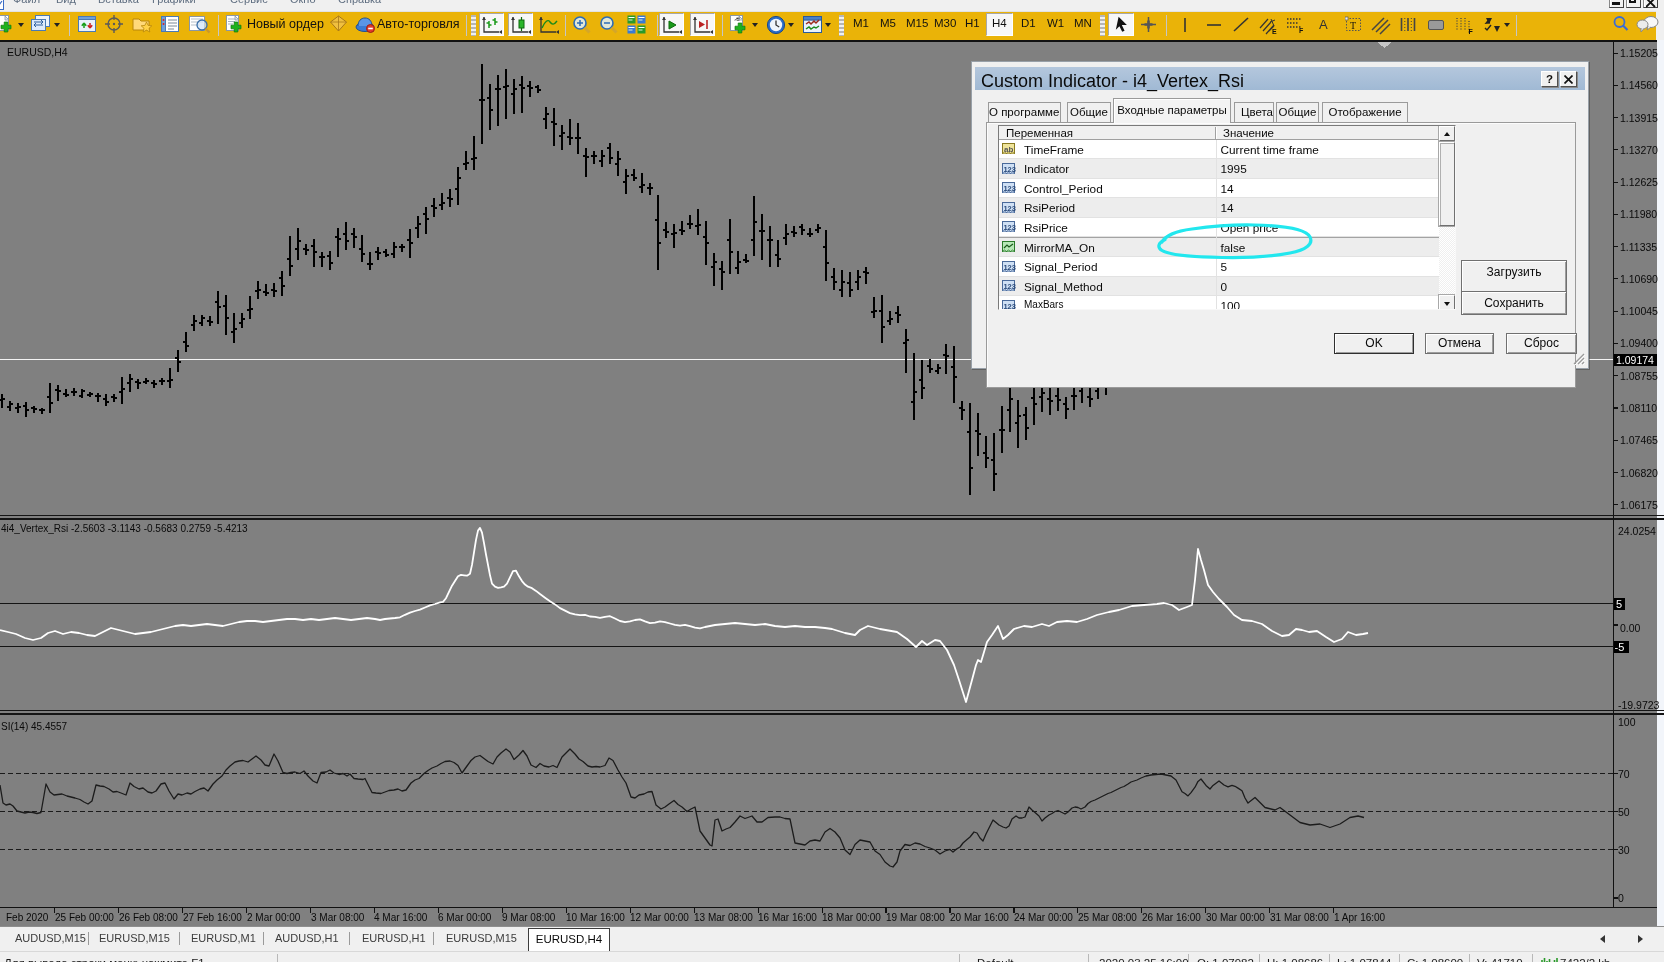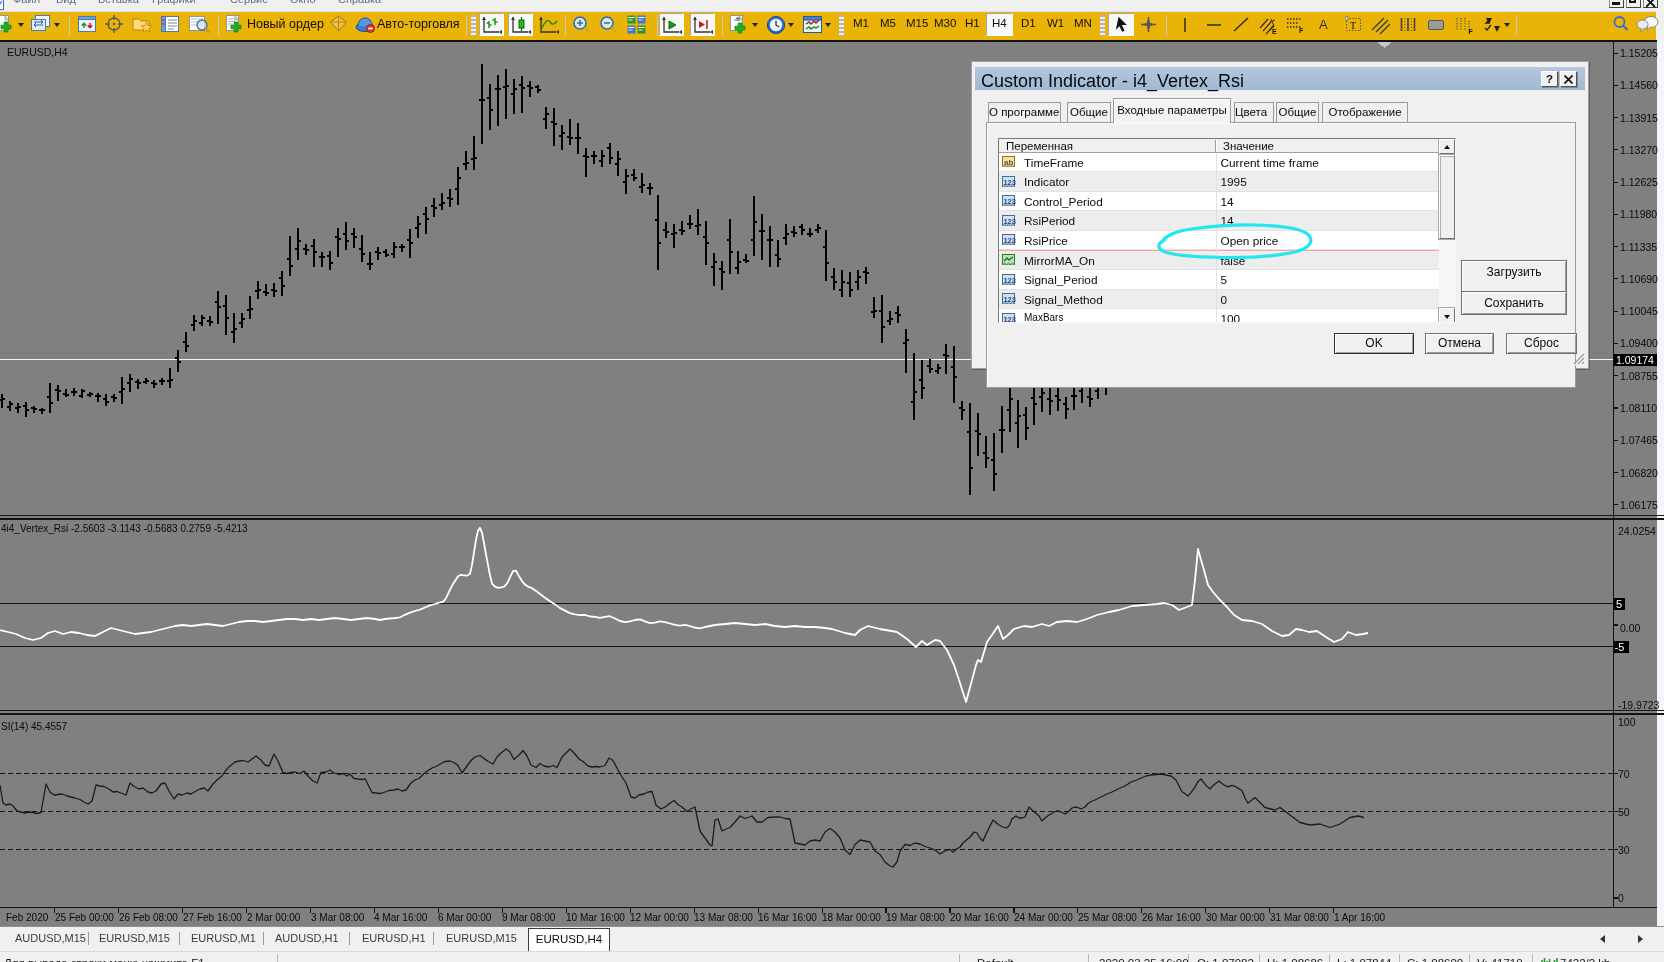--- a/index.html
+++ b/index.html
@@ -335,25 +335,25 @@
 <div id="dlg" style="position:absolute;left:971px;top:61px;width:618px;height:308px;background:#f0f0f0;border:1px solid #98a0a8;box-shadow:1px 1px 0 rgba(60,60,60,.45)">
 <div style="position:absolute;left:3px;top:5px;right:3px;height:23px;background:linear-gradient(180deg,#b4c7dd,#a0b9d4)"></div>
 <div style="position:absolute;left:9px;top:9px;font-size:18px;color:#0a0a0a">Custom Indicator - i4_Vertex_Rsi</div>
 <div style="position:absolute;left:569px;top:9px;width:17px;height:16px;background:#f0f0f0;border:1px solid #fff;border-right-color:#505050;border-bottom-color:#505050;box-shadow:1px 1px 0 #8a8a8a;text-align:center;font-size:11.5px;font-weight:bold;line-height:15px;color:#111">?</div>
 <div style="position:absolute;left:588px;top:9px;width:17px;height:16px;background:#f0f0f0;border:1px solid #fff;border-right-color:#505050;border-bottom-color:#505050;box-shadow:1px 1px 0 #8a8a8a;text-align:center;font-size:11.5px;font-weight:bold;line-height:15px;color:#111"><svg width="9" height="9" viewBox="0 0 9 9" style="margin-top:3px">
         <path d="M0.5 0.5l8 8M8.5 0.5l-8 8" stroke="#111" stroke-width="1.7"></path>
       </svg></div>
 <div style="position:absolute;left:16px;top:40px;width:73px;height:21px;background:#f0f0f0;border:1px solid #9a9a9a;border-bottom:none;font-size:11.5px;color:#0a0a0a;padding-top:3px;white-space:nowrap">О программе</div>
 <div style="position:absolute;left:95px;top:40px;width:44px;height:21px;background:#f0f0f0;border:1px solid #9a9a9a;border-bottom:none;text-align:center;font-size:11.5px;color:#0a0a0a;padding-top:3px;white-space:nowrap">Общие</div>
 <div style="position:absolute;left:141px;top:36px;width:118px;height:25px;background:#f3f3f3;border:1px solid #9a9a9a;border-bottom:none;z-index:3;text-align:center;font-size:11.5px;color:#0a0a0a;padding-top:5px;white-space:nowrap;box-shadow:inset 1px 1px 0 #fff">Входные параметры</div>
-<div style="position:absolute;left:262px;top:40px;width:40px;height:21px;background:#f0f0f0;border:1px solid #9a9a9a;border-bottom:none;text-align:left;font-size:11.5px;color:#0a0a0a;padding-top:3px;white-space:nowrap">Цвета</div>
+<div style="position:absolute;left:262px;top:40px;width:40px;height:21px;background:#f0f0f0;border:1px solid #9a9a9a;border-bottom:none;text-align:right;font-size:11.5px;color:#0a0a0a;padding-top:3px;white-space:nowrap">Цвета</div>
 <div style="position:absolute;left:304px;top:40px;width:43px;height:21px;background:#f0f0f0;border:1px solid #9a9a9a;border-bottom:none;text-align:center;font-size:11.5px;color:#0a0a0a;padding-top:3px;white-space:nowrap">Общие</div>
 <div style="position:absolute;left:350px;top:40px;width:86px;height:21px;background:#f0f0f0;border:1px solid #9a9a9a;border-bottom:none;text-align:center;font-size:11.5px;color:#0a0a0a;padding-top:3px;white-space:nowrap">Отображение</div>
 <div style="position:absolute;left:14px;top:60px;width:590px;height:266px;background:#f0f0f0;border:1px solid #9a9a9a;box-shadow:inset 1px 1px 0 #fcfcfc;z-index:2"></div>
-<div style="position:absolute;left:26px;top:76px;width:458px;height:185px;background:#fca5a5;border:1px solid #7a7a7a;border-right-color:#f8f8f8;border-bottom-color:#f8f8f8;z-index:4;overflow:hidden">
+<div style="position:absolute;left:26px;top:63px;width:458px;height:185px;background:#a3a3a3;border:1px solid #7a7a7a;border-right-color:#f8f8f8;border-bottom-color:#f8f8f8;z-index:4;overflow:hidden">
 <div style="position:absolute;left:0;top:0;width:456px;height:13.5px;background:#f0f0f0;border-bottom:1px solid #a0a0a0"></div>
 <div style="position:absolute;left:7px;top:0.5px;font-size:11.5px;color:#0a0a0a">Переменная</div>
 <div style="position:absolute;left:224px;top:0.5px;font-size:11.5px;color:#0a0a0a">Значение</div>
 <div style="position:absolute;left:216px;top:1px;width:1px;height:12px;background:#a0a0a0"></div>
       <div style="position:absolute;left:217px;top:1px;width:1px;height:12px;background:#fff"></div>
 <div style="position:absolute;left:0;top:13.5px;width:440px;height:19.6px;background:#fff;border-bottom:1px solid #e2e2e2"></div>
 <svg style="position:absolute;left:3px;top:17.0px" width="14" height="12" viewBox="0 0 14 12">
         <rect x="0.5" y="0.5" width="12" height="10" fill="#efe49a" stroke="#8a7a20"></rect>
         <path d="M0.5 10.5l2-1.5 2 1.5 2-1.5 2 1.5 2-1.5 2 1.5" fill="#efe49a" stroke="#8a7a20" stroke-width=".8"></path>
         <text x="2" y="8.5" font-size="8" font-weight="bold" fill="#555" font-family="Liberation Sans">ab</text>

